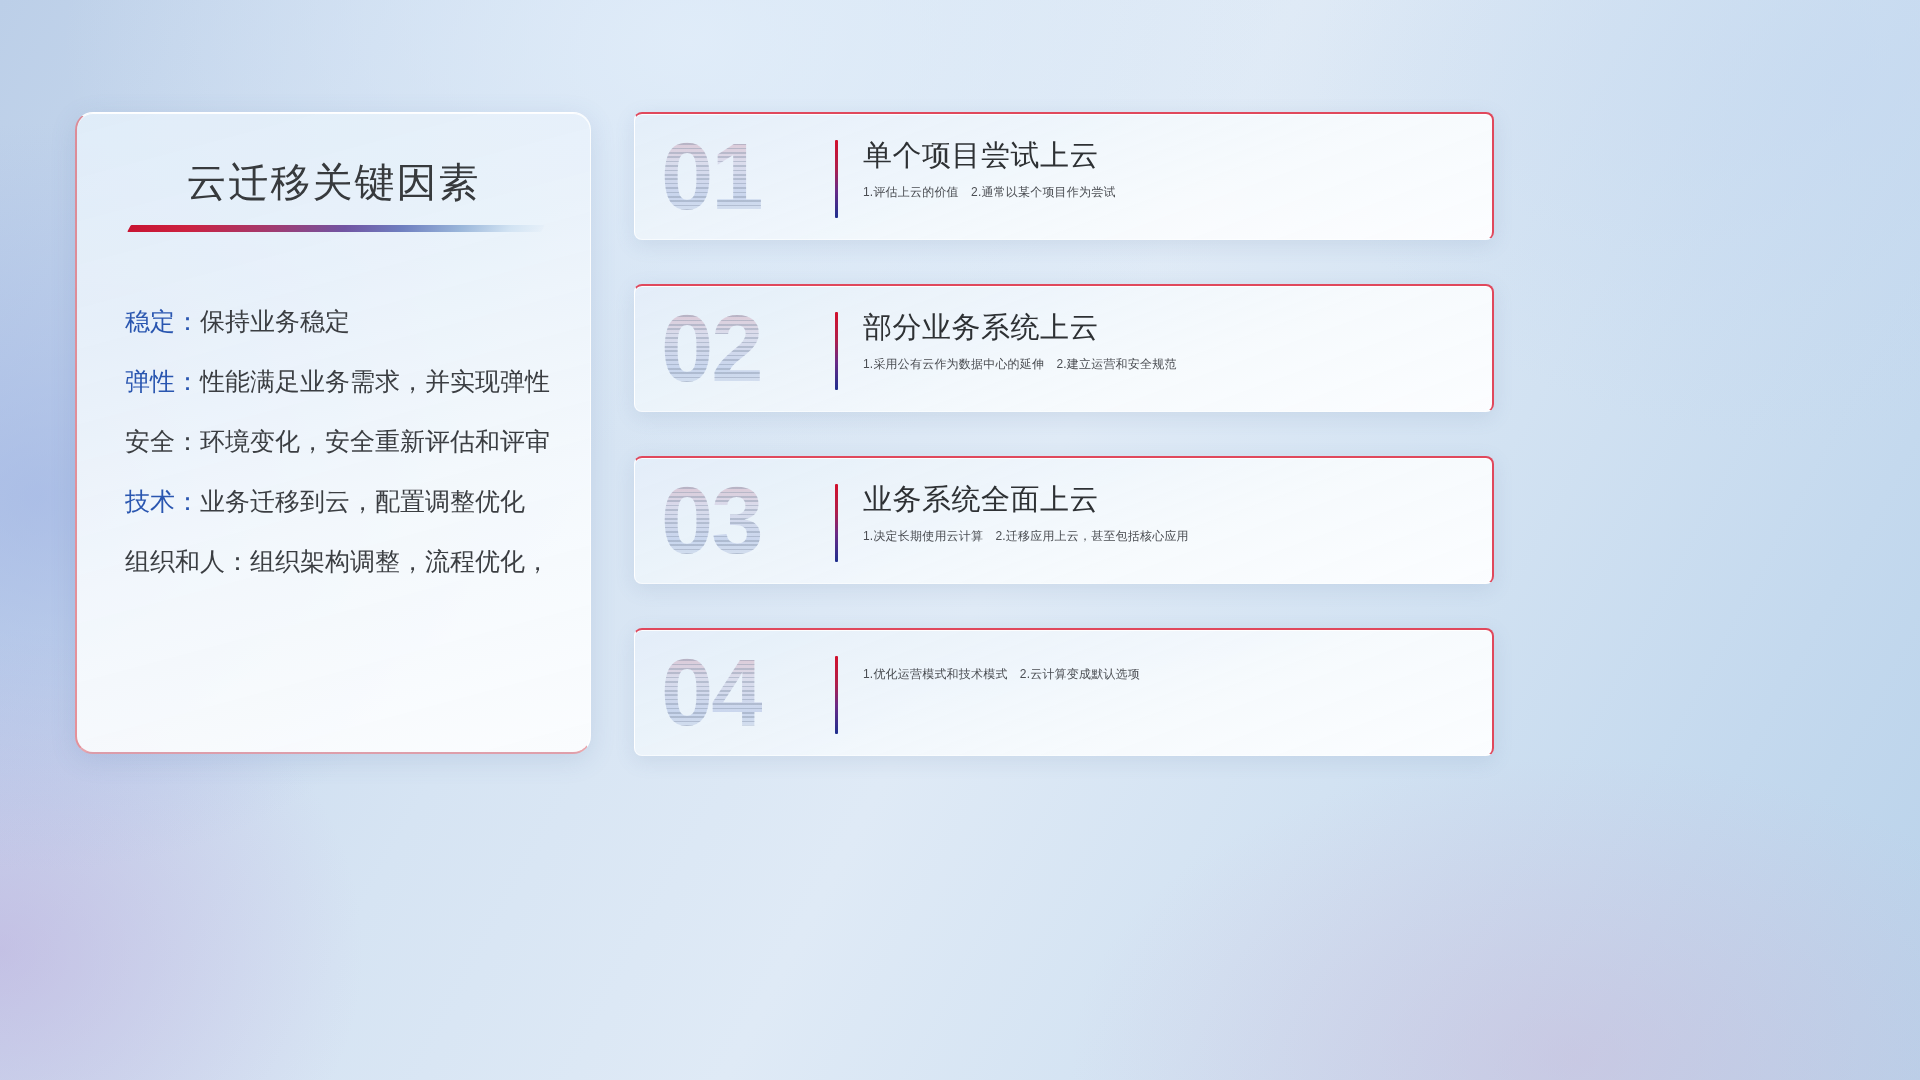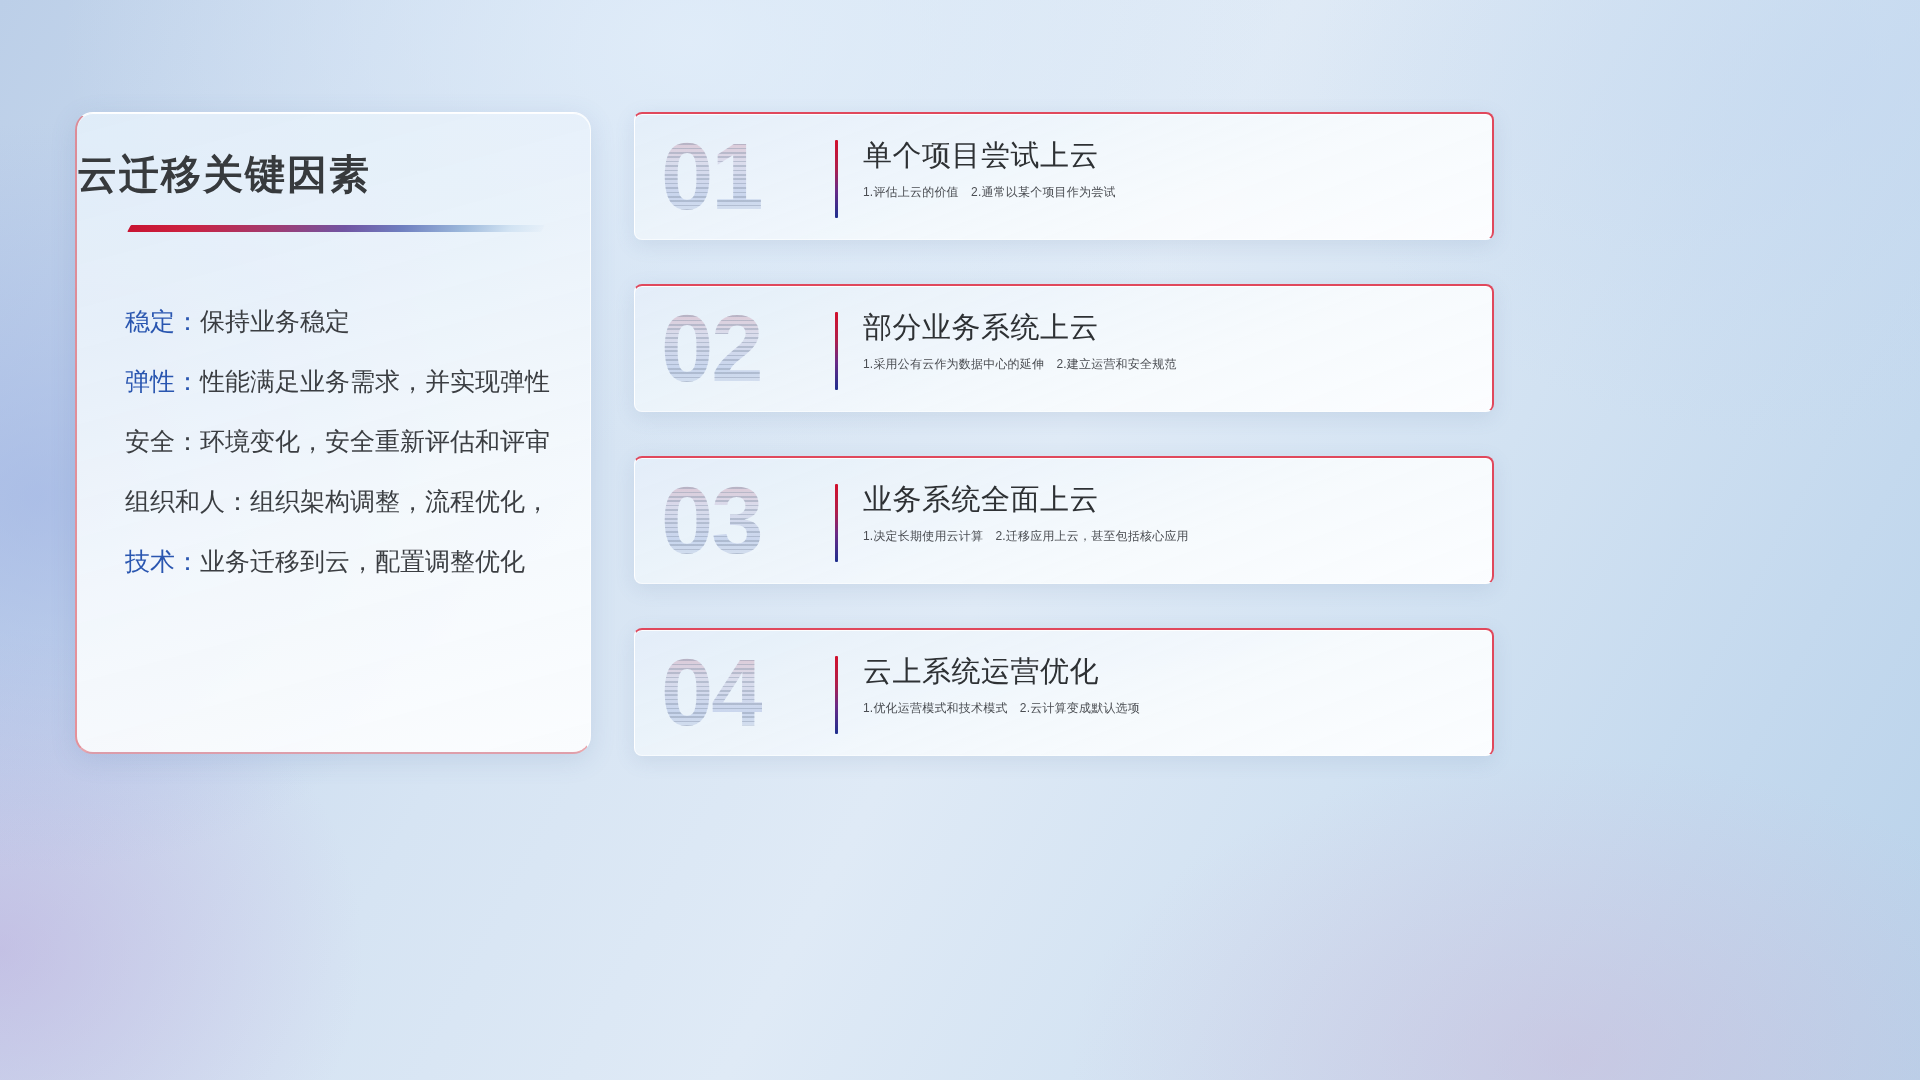--- a/index.html
+++ b/index.html
@@ -41,24 +41,24 @@
     border: 1px solid rgba(255,255,255,0.85);
     border-left: 2px solid rgba(214,60,72,0.55);
     border-bottom: 2px solid rgba(214,60,72,0.45);
     box-shadow: 0 6px 26px rgba(90,120,165,0.16), inset 0 1px 0 rgba(255,255,255,0.9);
     box-sizing: border-box;
   }
 
   #panel-title {
     position: absolute;
     left: 0; right: 0;
-    top: 34px;
-    text-align: left;
+    top: 42px;
+    text-align: center;
     font-size: 40px;
-    font-weight: bold;
+    font-weight: normal;
     color: #373a3d;
     letter-spacing: 2px;
   }
 
   #panel-underline {
     position: absolute;
     left: 52px;
     top: 112px;
     width: 414px;
     height: 7px;
@@ -198,25 +198,25 @@
 
       <div class="panel-row">
         <span class="panel-label">弹性：</span><span class="panel-text">性能满足业务需求，并实现弹性</span>
       </div>
 
       <div class="panel-row">
         <span class="panel-label plain">安全：</span><span class="panel-text">环境变化，安全重新评估和评审</span>
       </div>
 
       <div class="panel-row">
+        <span class="panel-label">技术：</span><span class="panel-text">业务迁移到云，配置调整优化</span>
+      </div>
+
+      <div class="panel-row">
         <span class="panel-label plain">组织和人：</span><span class="panel-text">组织架构调整，流程优化，</span>
-      </div>
-
-      <div class="panel-row">
-        <span class="panel-label">技术：</span><span class="panel-text">业务迁移到云，配置调整优化</span>
       </div>
 
 
     </div>
   </div>
 
   <div id="cards">
 
     <div class="card">
       <div class="card-num">01</div>
@@ -242,19 +242,18 @@
       <div class="card-body">
         <div class="card-title">业务系统全面上云</div>
         <div class="card-sub">1.决定长期使用云计算　2.迁移应用上云，甚至包括核心应用</div>
       </div>
     </div>
 
     <div class="card">
       <div class="card-num">04</div>
       <div class="card-bar"></div>
       <div class="card-body">
-        <div class="card-title">云上系统运营优化</div>
         <div class="card-sub">1.优化运营模式和技术模式　2.云计算变成默认选项</div>
       </div>
     </div>
 
   </div>
 </div>
 
 </body></html>

